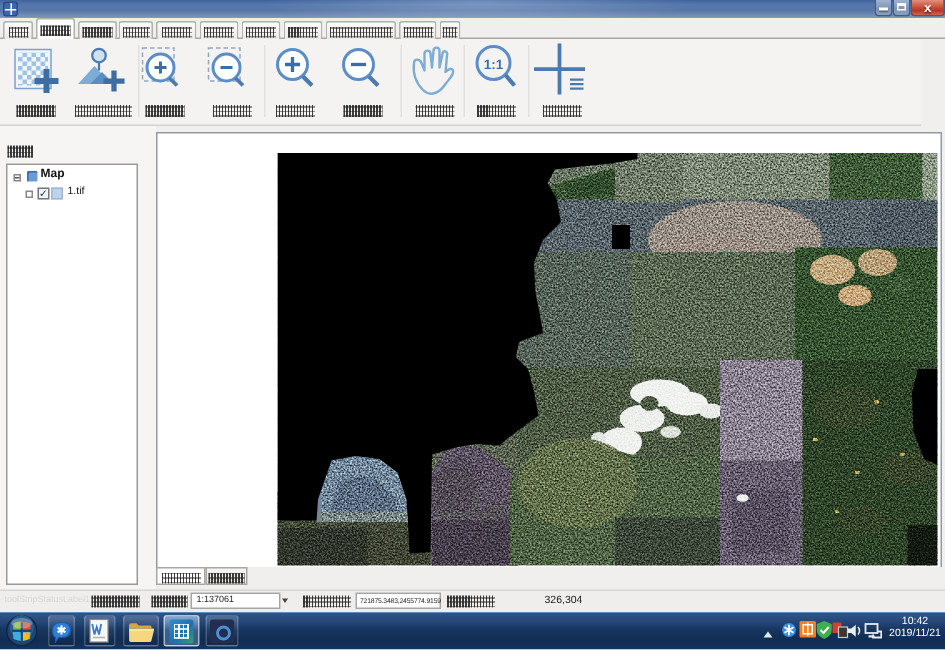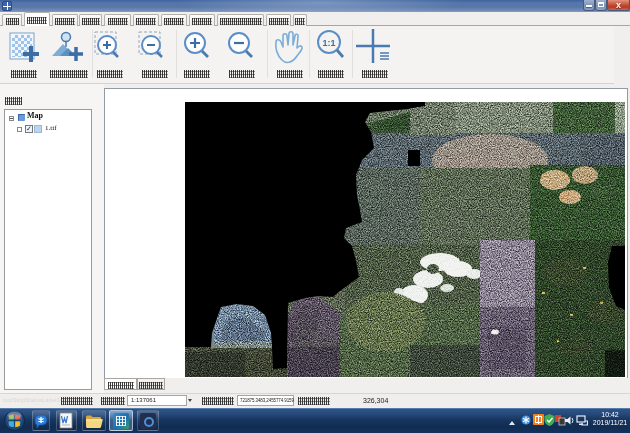--- a/index.html
+++ b/index.html
@@ -28,21 +28,21 @@
 .tabsel{top:0;height:14px;background:#fff;z-index:2;}
 .tabsel .zh{margin:4px auto 0;}
 
 #ribbon{left:0;top:26px;width:614px;height:58px;background:#f4f3f1;border-bottom:1px solid #d5d3d0;box-sizing:border-box;}
 .rsep{position:absolute;top:4px;height:48px;width:1px;background:#e2e0dd;}
 .rlab{position:absolute;top:44px;height:8px;}
 .rlab .zh{display:block;margin:0 auto;}
 .btab .zh{display:block;margin:3px auto 0 !important;}
 
 #lpanel{left:0;top:84px;width:104px;height:309px;background:#f6f5f4;}
-#treebox{left:4px;top:25px;width:88px;height:281px;background:#fff;border:1px solid #9a9a9a;box-sizing:border-box;font-family:Liberation Serif, serif;}
+#treebox{left:4px;top:25px;width:88px;height:281px;background:#fff;border:1px solid #9a9a9a;box-sizing:border-box;}
 
 #mappanel{left:104px;top:88px;width:524px;height:304px;background:#fff;border:1px solid #919aa5;box-sizing:border-box;}
 #btabs{left:104px;top:378px;width:524px;height:14px;background:#f0efed;}
 .btab{position:absolute;top:0;height:12px;border:1px solid #a9a6a2;box-sizing:border-box;background:linear-gradient(#f6f5f3,#e9e7e4);text-align:center;}
 .btabsel{background:#fff;border-top:1px solid #a9a6a2;}
 
 #status{left:0;top:393px;width:630px;height:14px;background:#f0eeec;border-top:1px solid #d8d6d4;box-sizing:border-box;font-size:7px;color:#222;}
 .sbox{position:absolute;top:1px;height:11px;background:#fff;border:1px solid #a5a5a5;box-sizing:border-box;font-size:6px;line-height:9px;}
 
 #taskbar{left:0;top:408px;width:630px;height:25px;

